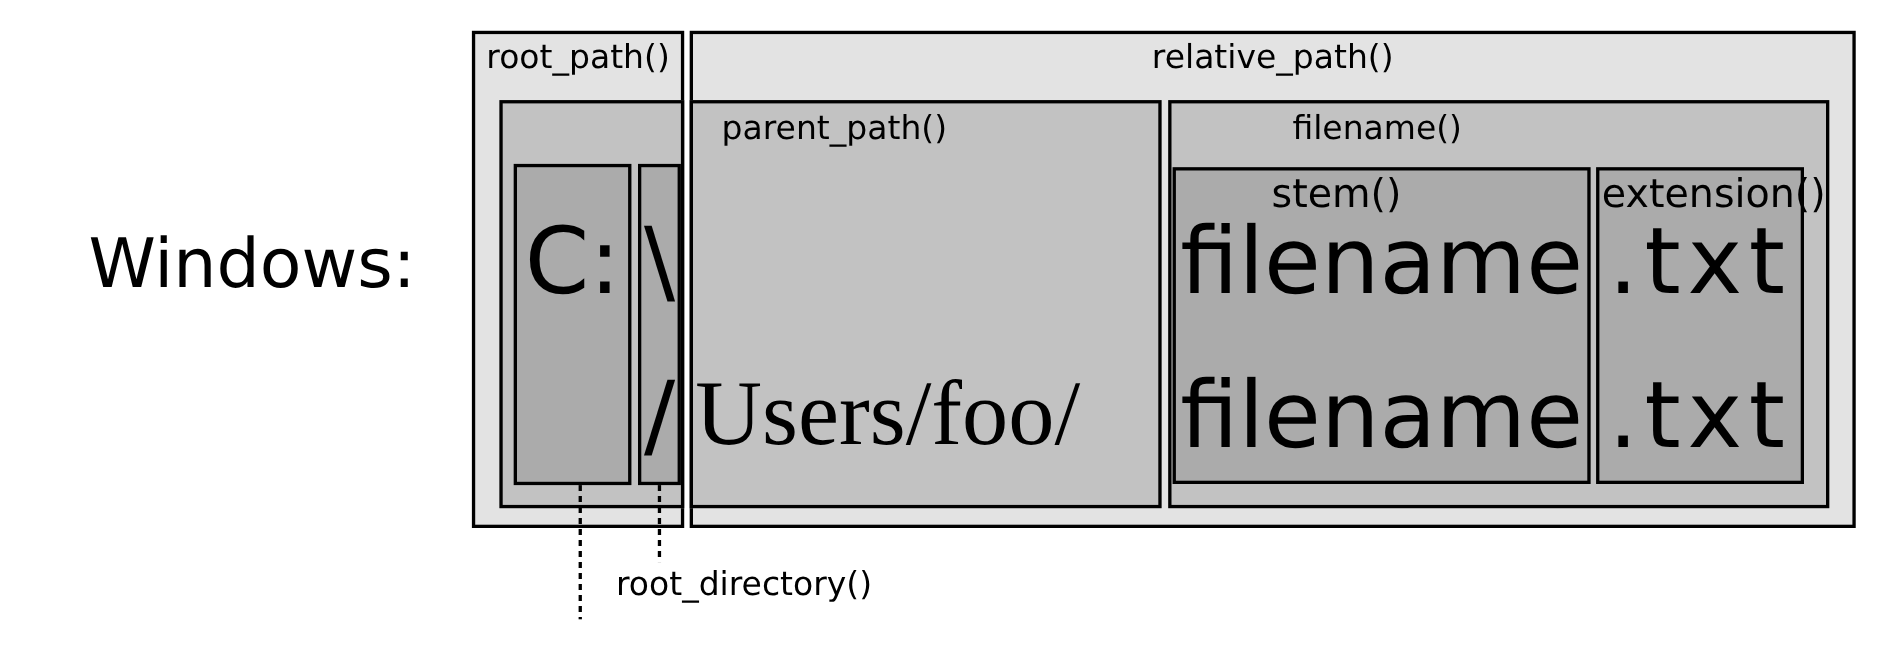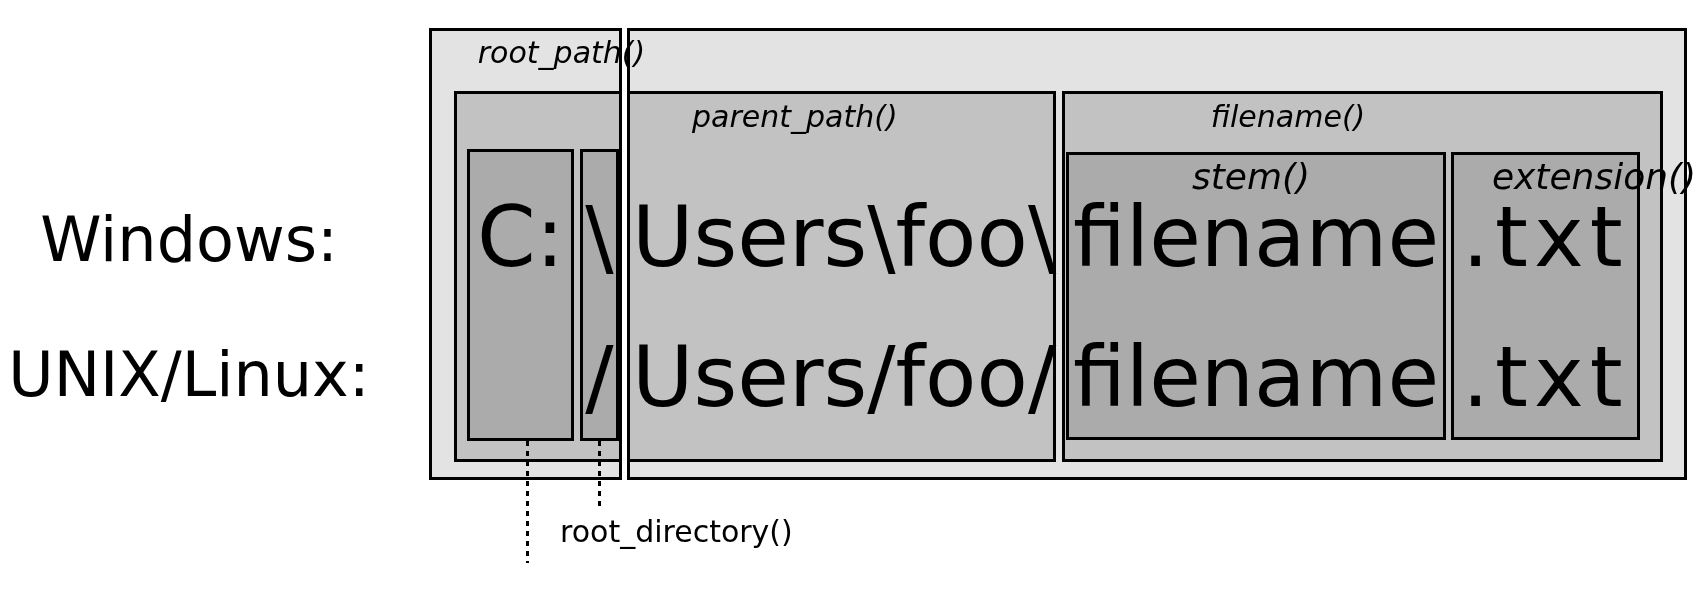--- a/index.html
+++ b/index.html
@@ -23,39 +23,37 @@
   .box {
     position: absolute;
     box-sizing: border-box;
     border: 3px solid var(--c-border);
   }
   .lv1 { background: var(--c-outer); }
   .lv2 { background: var(--c-mid); }
   .lv3 { background: var(--c-dark); }
   .fnlabel {
     position: absolute;
-    font-style: italic;
     font-size: 30px;
     line-height: 1;
     white-space: nowrap;
-    margin-left: 36px;
   }
   .fnlabel.small { font-size: 36px; }
   .center { text-align: center; }
   .pathtext {
     position: absolute;
     font-size: 84px;
     line-height: 1;
     white-space: nowrap;
   }
   .oslabel {
     position: absolute;
     font-size: 62px;
     line-height: 1;
-    text-align: center;
+    text-align: right;
     width: 378px;
     left: 0;
     white-space: nowrap;
   }
   .dotline {
     position: absolute;
     width: 3px;
     background: repeating-linear-gradient(to bottom, var(--c-border) 0 5px, transparent 5px 10px);
   }
   .callout {
@@ -64,51 +62,50 @@
     line-height: 1;
     white-space: nowrap;
   }
 </style>
 </head>
 <body>
 
 <div id="canvas">
 
   <div class="oslabel" style="top: 209px;">Windows:</div>
-  <div class="oslabel" style="top: 344px;">UNIX/Linux:</div>
 
   <div class="box lv1" style="left: 429px; top: 28px; width: 193px; height: 452px;"></div>
   <div class="box lv1" style="left: 627px; top: 28px; width: 1060px; height: 452px;"></div>
 
   <div class="fnlabel center" style="left: 429px; top: 38px; width: 193px;">root_path()</div>
+  <div class="fnlabel center" style="left: 627px; top: 38px; width: 1060px;">relative_path()</div>
 
   <div class="box lv2" style="left: 454px; top: 91px; width: 168px; height: 371px;"></div>
   <div class="box lv2" style="left: 627px; top: 91px; width: 429px; height: 371px;"></div>
   <div class="box lv2" style="left: 1062px; top: 91px; width: 601px; height: 371px;"></div>
 
   <div class="fnlabel" style="left: 656px; top: 102px;">parent_path()</div>
   <div class="fnlabel center" style="left: 1004px; top: 102px; width: 496px;">filename()</div>
 
   <div class="box lv3" style="left: 467px; top: 149px; width: 107px; height: 292px;"></div>
   <div class="box lv3" style="left: 580px; top: 149px; width: 39px; height: 292px;"></div>
   <div class="box lv3" style="left: 1066px; top: 152px; width: 380px; height: 288px;"></div>
   <div class="box lv3" style="left: 1451px; top: 152px; width: 189px; height: 288px;"></div>
 
   <div class="fnlabel small center" style="left: 1066px; top: 159px; width: 298px;">stem()</div>
   <div class="fnlabel small center" style="left: 1451px; top: 159px; width: 214px;">extension()</div>
 
   <div class="pathtext center" style="left: 467px; top: 195px; width: 107px;">C:</div>
   <div class="pathtext center" style="left: 580px; top: 195px; width: 39px;">\</div>
-  <div class="pathtext" style="left: 632px; top: 195px;">Users\foo\</div>
   <div class="pathtext center" style="left: 1066px; top: 195px; width: 380px;">filename</div>
   <div class="pathtext center" style="left: 1451px; top: 195px; width: 189px; letter-spacing: 6px;">.txt</div>
 
   <div class="pathtext center" style="left: 467px; top: 335px; width: 107px;"></div>
   <div class="pathtext center" style="left: 580px; top: 335px; width: 39px;">/</div>
-  <div class="pathtext" style="left: 632px; top: 335px;">Users/foo/</div>
+  <div class="pathtext" style="left: 632px; top: 335px; font-family: Liberation Serif, serif;">Users/foo/</div>
   <div class="pathtext center" style="left: 1066px; top: 335px; width: 380px;">filename</div>
   <div class="pathtext center" style="left: 1451px; top: 335px; width: 189px; letter-spacing: 6px;">.txt</div>
 
   <div class="dotline" style="left: 526px; top: 441px; height: 122px;"></div>
   <div class="dotline" style="left: 598px; top: 441px; height: 70px;"></div>
 
   <div class="callout" style="left: 560px; top: 517px;">root_directory()</div>
 
 </div>
 

